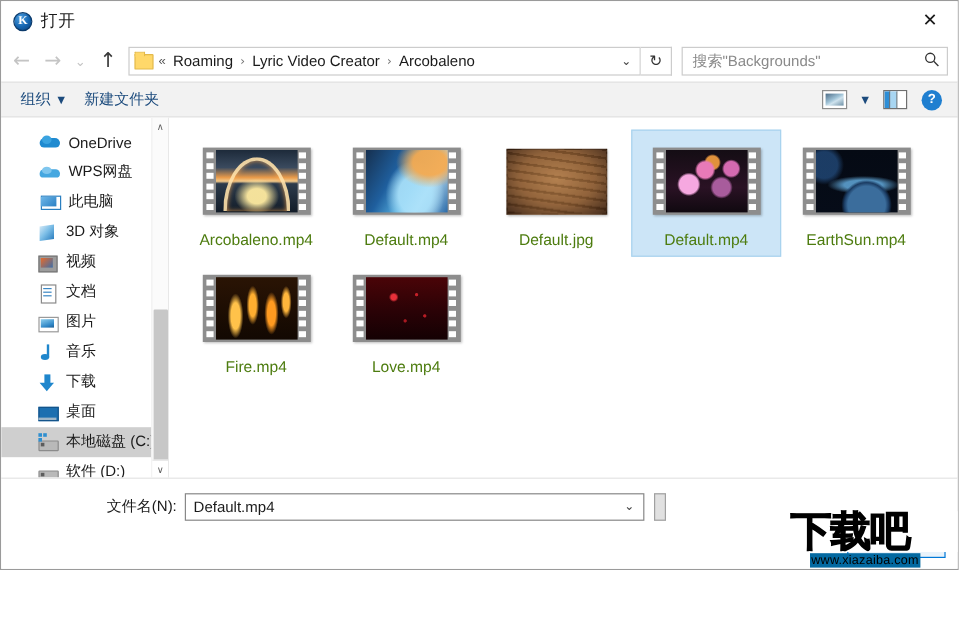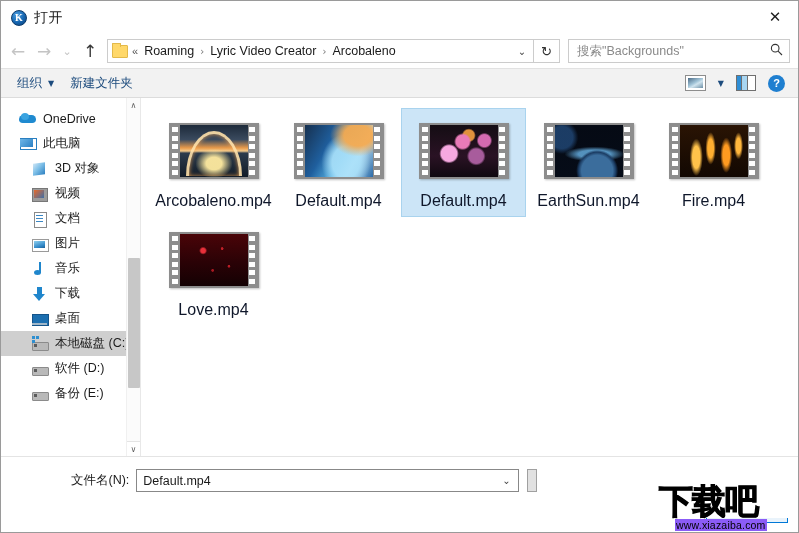--- a/index.html
+++ b/index.html
@@ -4,21 +4,21 @@
 <style>
   * { box-sizing: border-box; margin: 0; padding: 0; }
   html, body {
     width: 799px; height: 533px;
     background: #ffffff;
     font-family: "Liberation Sans", "DejaVu Sans", sans-serif;
     overflow: hidden;
   }
   .dialog {
     position: relative;
-    width: 799px; height: 533px;
+    width: 799px; height: 475px;
     background: #ffffff;
     border: 1px solid #9a9a9a;
     display: flex; flex-direction: column;
   }
 
   
   .titlebar {
     height: 33px; flex: 0 0 33px;
     background: #ffffff;
     display: flex; align-items: center;
@@ -159,21 +159,21 @@
   .body-row { flex: 1 1 auto; display: flex; min-height: 0; }
 
   .sidebar {
     flex: 0 0 140px; background: #ffffff;
     border-right: 1px solid #e8e8e8;
     padding-top: 8px; overflow: hidden; position: relative;
   }
   .nav-item {
     height: 25px; display: flex; align-items: center;
     font-size: 12.5px; color: #1a1a1a; cursor: pointer;
-    padding-left: 18px; white-space: nowrap;
+    padding-left: 32px; white-space: nowrap;
   }
   .nav-item.indent { padding-left: 30px; }
   .nav-item.selected { background: #cfcfcf; }
   .ni-icon {
     width: 17px; height: 16px; margin-right: 7px; flex: 0 0 17px;
     position: relative;
   }
   .ni-label { overflow: hidden; text-overflow: ellipsis; }
   .ic-onedrive::before {
     content:""; position:absolute; left:0; top:4px; width:17px; height:8px;
@@ -316,21 +316,21 @@
     background: #ffffff;
   }
   .frame { width: 68px; height: 52px; }
   
   .plainimg {
     width: 84px; height: 55px;
     box-shadow: 1px 1px 2px rgba(0,0,0,.3);
     border: 1px solid rgba(0,0,0,.15);
   }
   .fname {
-    font-size: 16px; color: #0f172a; text-align: center;
+    font-size: 13px; color: #4d7c0f; text-align: center;
     white-space: nowrap; overflow: hidden; text-overflow: ellipsis;
     max-width: 120px;
   }
 
   
   .art-rainbow {
     background:
       radial-gradient(ellipse 30px 24px at 50% 74%, rgba(255,235,160,.95) 0 26%, rgba(255,180,90,.0) 62%),
       linear-gradient(to bottom, #1d2a3a 0%, #3a4a5e 28%, #e89a4a 44%, #f3c98a 50%, #2c3b4c 54%, #121c28 100%);
     position: relative; overflow: hidden;
@@ -387,21 +387,21 @@
   }
 
   
   .bottom {
     flex: 0 0 76px; background: #ffffff;
     border-top: 1px solid #e4e4e4;
     position: relative;
   }
   .fn-row {
     display: flex; align-items: center;
-    padding: 12px 8px 0 70px;
+    padding: 12px 8px 0 88px;
   }
   .fn-label {
     font-size: 12.5px; color: #1a1a1a; margin-right: 7px; white-space: nowrap;
   }
   .fn-input {
     flex: 0 0 383px; height: 23px;
     border: 1px solid #888888; background: #fff;
     display: flex; align-items: center; padding: 0 2px 0 6px;
   }
   .fn-value { flex: 1 1 auto; font-size: 12.5px; color: #1a1a1a; }
@@ -442,21 +442,21 @@
   .wm-cn {
     position: absolute; left: 0; top: -2px;
     font-size: 34px; font-weight: bold; color: #000000;
     letter-spacing: -1px; line-height: 38px;
     font-family: "DejaVu Sans", sans-serif;
     -webkit-text-stroke: 1px #000;
   }
   .wm-url {
     position: absolute; left: 16px; bottom: 1px;
     font-size: 10.5px; color: #000000; letter-spacing: .2px;
-    background: #8b5cf6; padding: 0 1px;
+    background: #0369a1; padding: 0 1px;
     font-family: "Liberation Sans", sans-serif;
   }
   .wm-bg {
     position: absolute; left: 0; top: 0; right: 0; bottom: 14px;
     background: #ffffff;
   }
 </style>
 </head>
 <body>
 
@@ -529,20 +529,24 @@
 
   <div class="body-row">
 
     <div class="sidebar">
       <div id="sidebar-list">
           <div class="nav-item">
             <span class="ni-icon ic-onedrive"></span>
             <span class="ni-label">OneDrive</span>
           </div>
           <div class="nav-item">
+            <span class="ni-icon ic-wps"></span>
+            <span class="ni-label">WPS网盘</span>
+          </div>
+          <div class="nav-item">
             <span class="ni-icon ic-pc"></span>
             <span class="ni-label">此电脑</span>
           </div>
           <div class="nav-item indent">
             <span class="ni-icon ic-3d"></span>
             <span class="ni-label">3D 对象</span>
           </div>
           <div class="nav-item indent">
             <span class="ni-icon ic-video"></span>
             <span class="ni-label">视频</span>
@@ -635,20 +639,26 @@
                   <b></b>
                   <b></b>
                   <b></b>
                   <b></b>
                   <b></b>
                   <b></b>
                 </div>
               </div>
             </div>
             <div class="fname">Default.mp4</div>
+          </div>
+          <div class="fileitem">
+            <div class="thumb-wrap">
+              <div class="plainimg art-wood"></div>
+            </div>
+            <div class="fname">Default.jpg</div>
           </div>
           <div class="fileitem selected">
             <div class="thumb-wrap">
               <div class="film">
                 <div class="perf">
                   <b></b>
                   <b></b>
                   <b></b>
                   <b></b>
                   <b></b>

